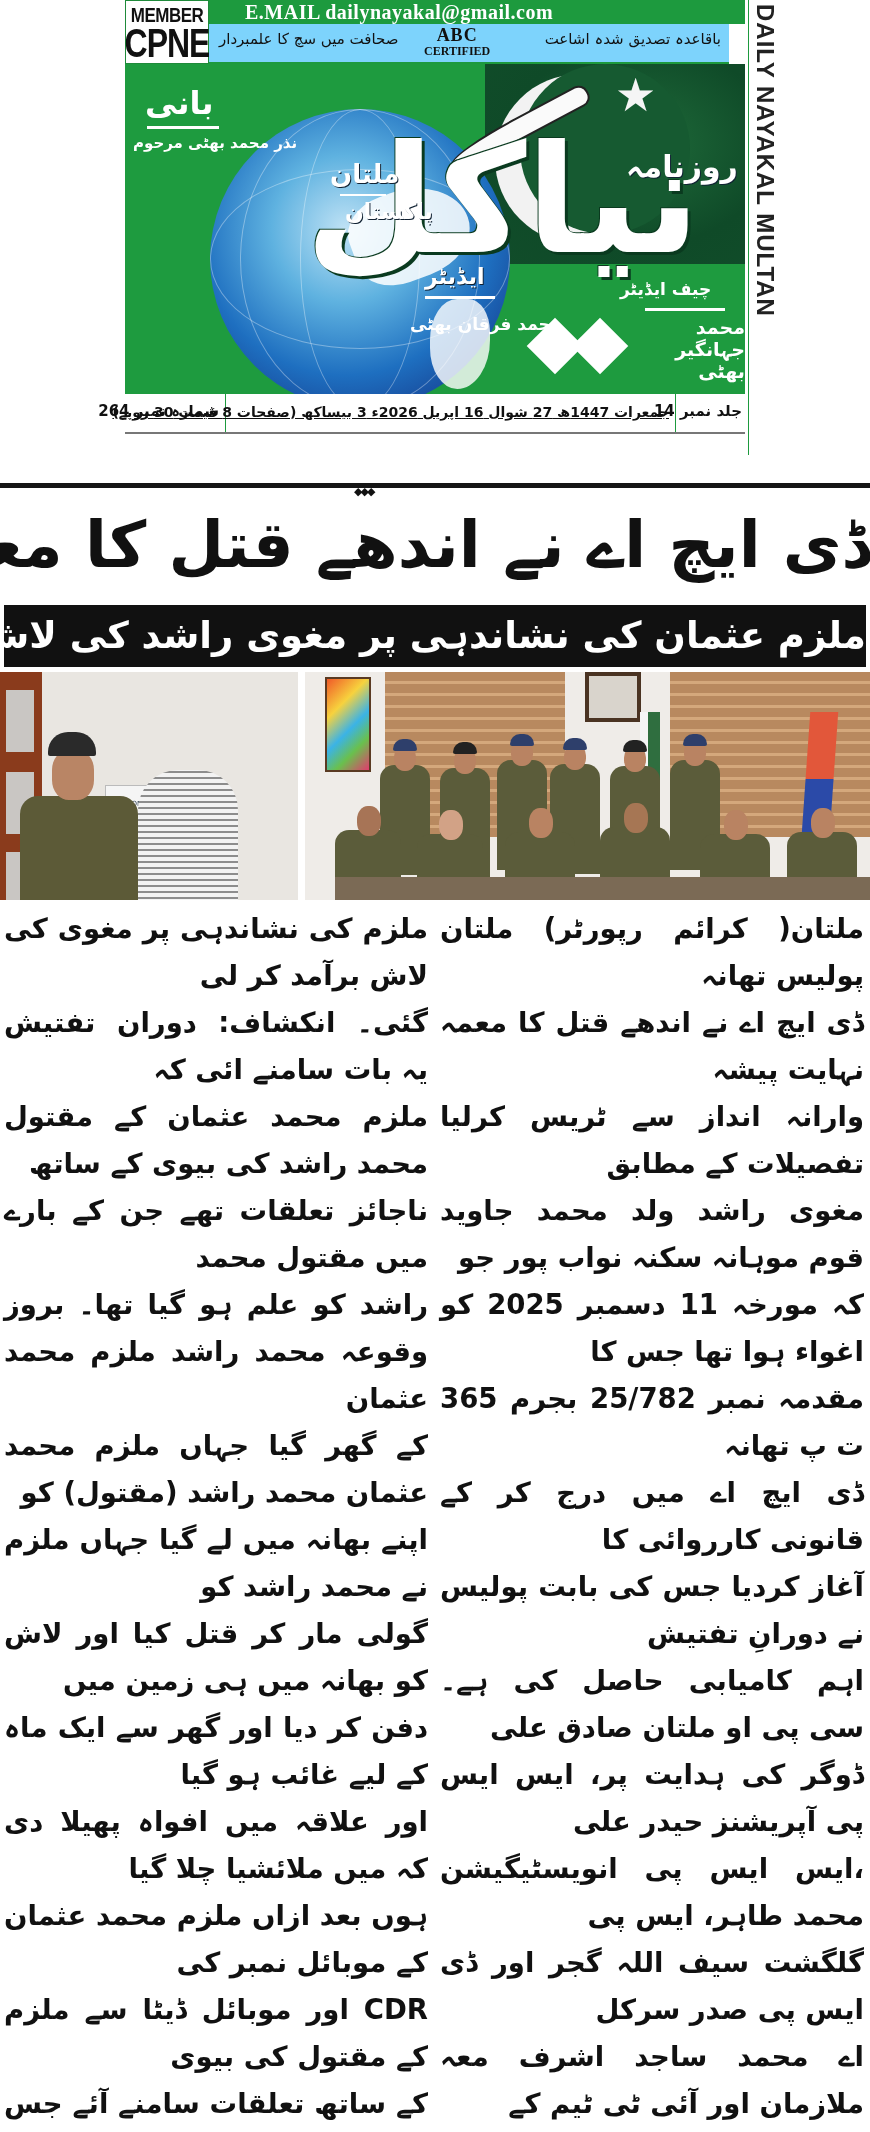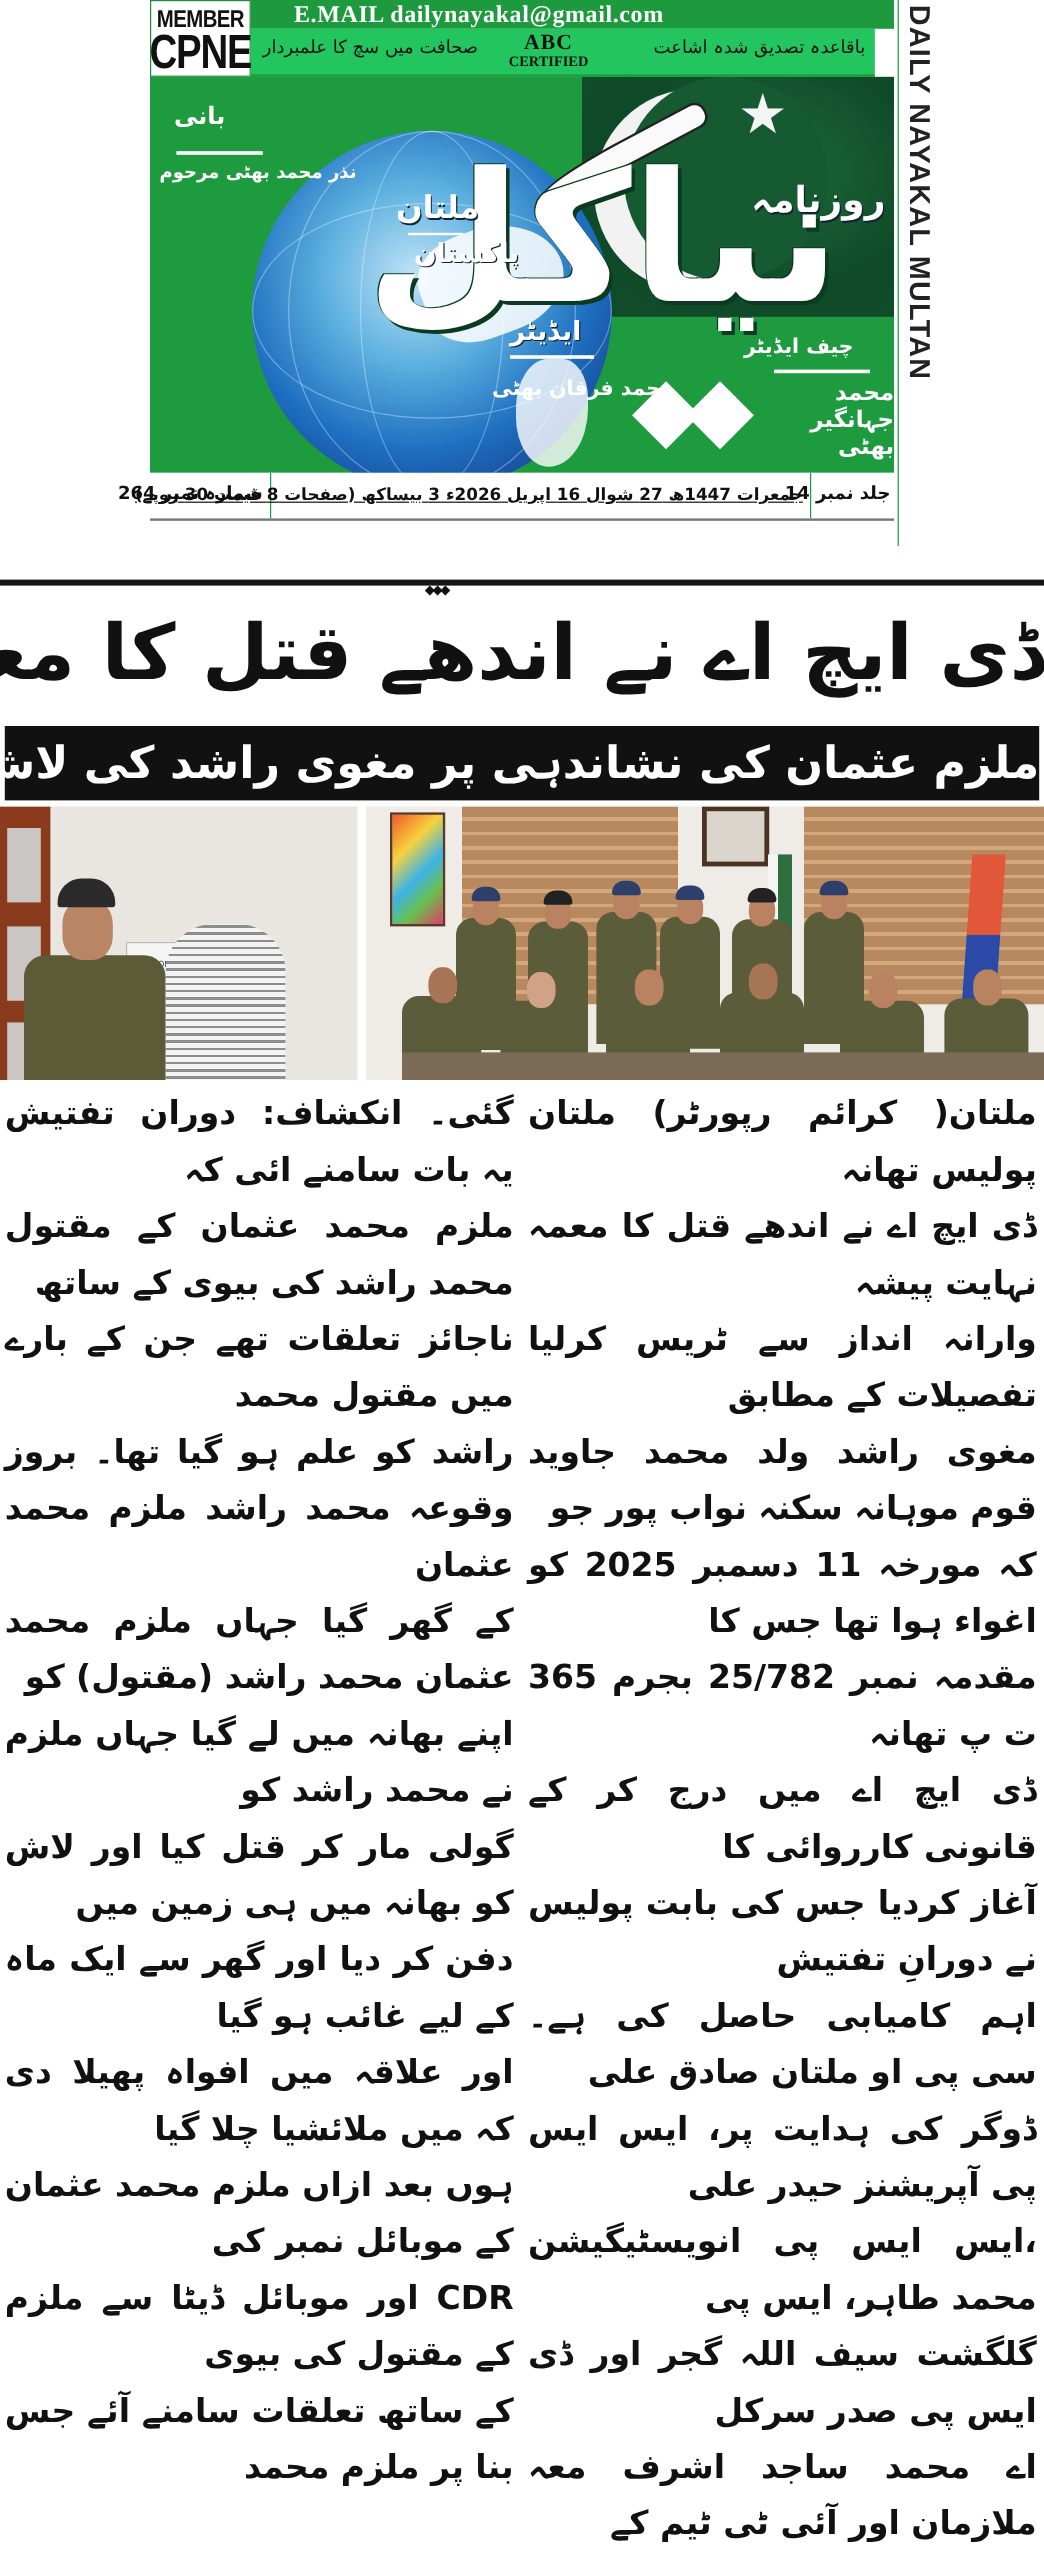--- a/index.html
+++ b/index.html
@@ -8,40 +8,40 @@
 
     
     .masthead { position: absolute; left: 125px; top: 0; width: 620px; height: 455px; }
     .mh-topbar { position: absolute; left: 0; top: 0; width: 620px; height: 64px; }
     .mh-member { position: absolute; left: 0; top: 0; width: 84px; height: 64px; background: #fff;
       border: 1px solid #1f8a3a; display: flex; flex-direction: column; align-items: center; justify-content: center; }
     .mh-member .l1 { font-family: "Liberation Sans", sans-serif; font-weight: bold; font-size: 17px; color: #111; line-height: 17px; letter-spacing: -0.5px; transform: scaleY(1.2); }
     .mh-member .l2 { font-family: "Liberation Sans", sans-serif; font-weight: bold; font-size: 32px; color: #111; line-height: 30px; letter-spacing: -1px; transform: scaleY(1.25); margin-top: 4px; }
     .mh-emailbar { position: absolute; left: 84px; top: 0; width: 536px; height: 24px; background: #1d9a3e;
       color: #fff; font-family: "Liberation Serif", serif; font-weight: bold; font-size: 20px; line-height: 24px; padding-left: 36px; letter-spacing: 0.5px; }
-    .mh-whitebar { position: absolute; left: 84px; top: 24px; width: 520px; height: 40px; background: #22c55e; border-bottom: 2px solid #1d9a3e; }
+    .mh-whitebar { position: absolute; left: 84px; top: 24px; width: 520px; height: 40px; background: #7dd3fc; border-bottom: 2px solid #1d9a3e; }
     .mh-slogan { position: absolute; left: 10px; top: 6px; font-size: 15px; direction: rtl; color: #111; font-family: "DejaVu Sans", sans-serif; }
     .mh-abc { position: absolute; left: 215px; top: 2px; text-align: center; font-family: "Liberation Serif", serif; font-weight: bold; color: #111; }
     .mh-abc .a1 { font-size: 18px; line-height: 18px; letter-spacing: 1px; }
     .mh-abc .a2 { font-size: 12px; line-height: 14px; }
     .mh-verified { position: absolute; right: 8px; top: 6px; font-size: 15px; direction: rtl; color: #111; }
 
     .mh-art { position: absolute; left: 0; top: 64px; width: 620px; height: 330px; background: #1e9b3f; overflow: hidden; }
     .flag-dark { position: absolute; left: 360px; top: 0; width: 260px; height: 200px;
       background: radial-gradient(ellipse at 60% 40%, #1f6b3a 0%, #0f4a28 60%, #114d2a 100%); }
     .crescent { position: absolute; left: 370px; top: 10px; width: 170px; height: 170px; border-radius: 50%; background: #f2f2f2; }
     .crescent-cut { position: absolute; left: 395px; top: 0px; width: 170px; height: 170px; border-radius: 50%; background: #165a31; }
     .star { position: absolute; left: 490px; top: 8px; font-size: 46px; color: #f5f5f5; line-height: 46px; }
     .globe { position: absolute; left: 85px; top: 45px; width: 300px; height: 300px; border-radius: 50%;
       background: radial-gradient(circle at 45% 40%, #bfe2f5 0%, #5fb2e0 30%, #1e6fc0 60%, #163e8f 85%, #0f2a6a 100%); }
     .globe-line { position: absolute; border: 1px solid rgba(255,255,255,0.35); border-radius: 50%; }
     .land1 { position: absolute; left: 140px; top: 80px; width: 120px; height: 90px; background: rgba(255,255,255,0.85); border-radius: 40% 60% 50% 40%; transform: rotate(-20deg); }
     .land2 { position: absolute; left: 220px; top: 190px; width: 60px; height: 90px; background: rgba(255,255,255,0.8); border-radius: 50% 40% 60% 50%; }
     .sword { position: absolute; left: 320px; top: 55px; width: 150px; height: 18px; background: #fafafa; border-radius: 50% 8px 8px 50%; transform: rotate(-28deg); box-shadow: 0 0 0 2px #222; }
-    .bani { position: absolute; left: 20px; top: 20px; font-size: 20px; color: #fff; font-weight: bold; direction: rtl; }
+    .bani { position: absolute; left: 20px; top: 20px; font-size: 32px; color: #fff; font-weight: bold; direction: rtl; }
     .bani-line { position: absolute; left: 22px; top: 62px; width: 72px; height: 3px; background: #fff; }
     .founder { position: absolute; left: 8px; top: 70px; font-size: 15px; color: #fff; direction: rtl; font-weight: bold; }
     .nayakal { position: absolute; left: 180px; top: 36px; font-size: 150px; line-height: 200px; color: #fff; font-weight: bold; direction: rtl;
       text-shadow: 3px 3px 0 #0a3a1f, -1px -1px 0 #0a3a1f; letter-spacing: -4px; }
     .multan-pk { position: absolute; left: 205px; top: 95px; color: #fff; font-size: 26px; font-weight: bold; direction: rtl; text-shadow: 1px 1px 0 #123; }
     .multan-line { position: absolute; left: 215px; top: 130px; width: 46px; height: 2px; background: #fff; }
     .pakistan { position: absolute; left: 220px; top: 135px; color: #ffffff; font-size: 22px; font-weight: bold; direction: rtl; text-shadow: 1px 1px 0 #123; }
     .roznama { position: absolute; left: 470px; top: 85px; color: #fff; font-size: 30px; font-weight: bold; direction: rtl; text-shadow: 1px 1px 0 #123; margin-left: 31px; }
     .chief-ed-label { position: absolute; left: 495px; top: 215px; color: #fff; font-size: 17px; font-weight: bold; direction: rtl; }
     .chief-ed-line { position: absolute; left: 520px; top: 244px; width: 80px; height: 3px; background: #fff; }
@@ -259,20 +259,21 @@
     <p>ڈی ایچ اے میں درج کر کے قانونی کارروائی کا</p>
     <p>آغاز کردیا جس کی بابت پولیس نے دورانِ تفتیش</p>
     <p>اہم کامیابی حاصل کی ہے۔ سی پی او ملتان صادق علی</p>
     <p>ڈوگر کی ہدایت پر، ایس ایس پی آپریشنز حیدر علی</p>
     <p>،ایس ایس پی انویسٹیگیشن محمد طاہر، ایس پی</p>
     <p>گلگشت سیف اللہ گجر اور ڈی ایس پی صدر سرکل</p>
     <p>اے محمد ساجد اشرف معہ ملازمان اور آئی ٹی ٹیم کے</p>
 
   </div>
   <div class="col col-left">
+    <p>ملزم کی نشاندہی پر مغوی کی لاش برآمد کر لی</p>
     <p>گئی۔ انکشاف: دوران تفتیش یہ بات سامنے ائی کہ</p>
     <p>ملزم محمد عثمان کے مقتول محمد راشد کی بیوی کے ساتھ</p>
     <p>ناجائز تعلقات تھے جن کے بارے میں مقتول محمد</p>
     <p>راشد کو علم ہو گیا تھا۔ بروز وقوعہ محمد راشد ملزم محمد عثمان</p>
     <p>کے گھر گیا جہاں ملزم محمد عثمان محمد راشد (مقتول) کو</p>
     <p>اپنے بھانہ میں لے گیا جہاں ملزم نے محمد راشد کو</p>
     <p>گولی مار کر قتل کیا اور لاش کو بھانہ میں ہی زمین میں</p>
     <p>دفن کر دیا اور گھر سے ایک ماہ کے لیے غائب ہو گیا</p>
     <p>اور علاقہ میں افواہ پھیلا دی کہ میں ملائشیا چلا گیا</p>
     <p>ہوں بعد ازاں ملزم محمد عثمان کے موبائل نمبر کی</p>

